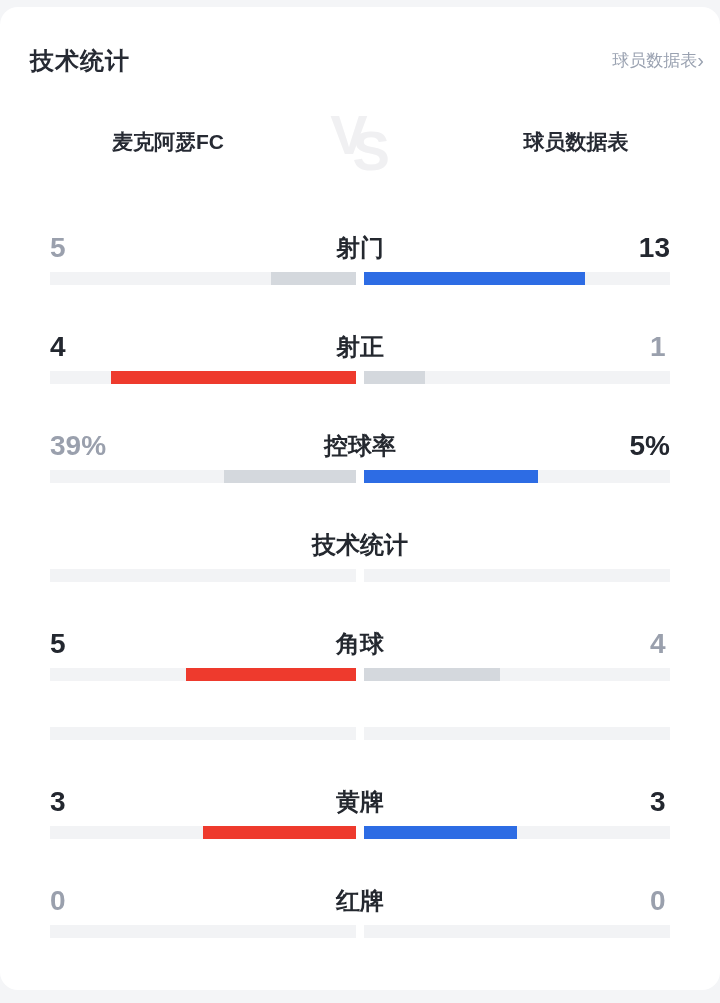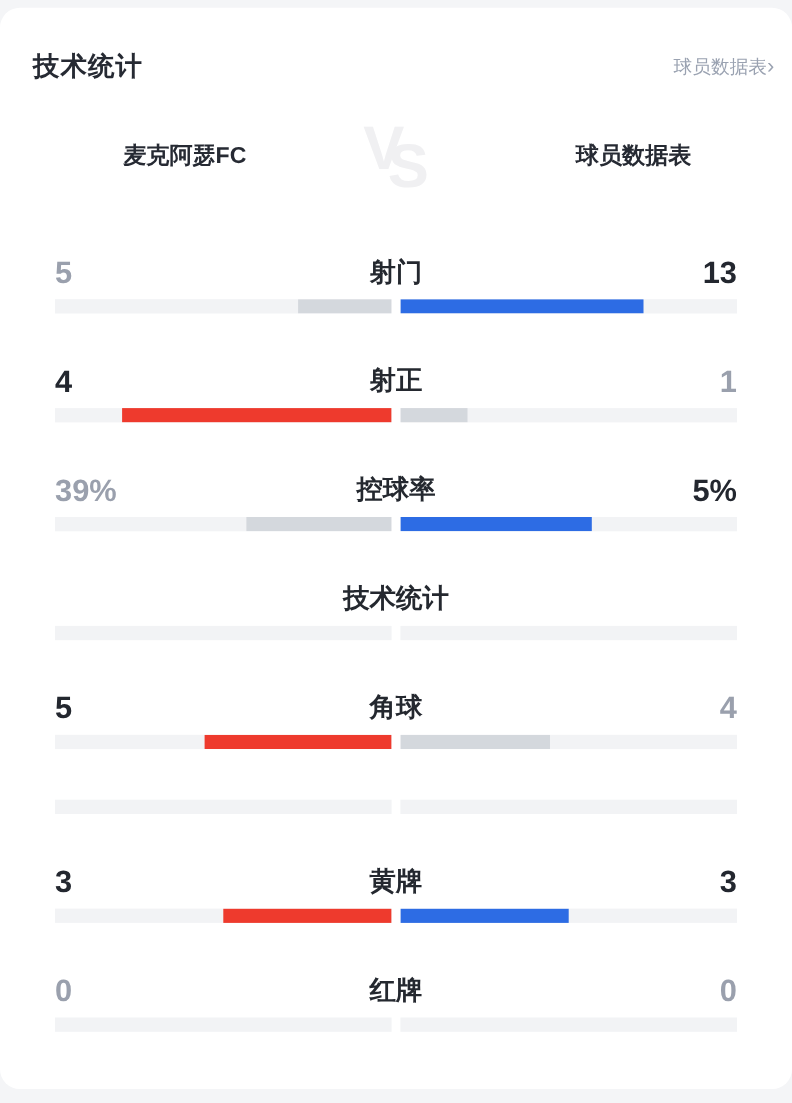--- a/index.html
+++ b/index.html
@@ -23,21 +23,21 @@
   .vs .v{transform:translateY(-7px);}
   .vs .s{margin-left:-15px;transform:translateY(9px);}
   
   .stats{margin-top:75px;padding:0 50px;}
   .stat-row{margin-bottom:46px;}
   .stat-row:last-child{margin-bottom:0;}
   .stat-top{position:relative;display:flex;justify-content:space-between;align-items:baseline;height:32px;}
   .value{font-size:28px;font-weight:bold;line-height:32px;min-width:20px;}
   .value.dark{color:var(--val-dark);}
   .value.gray{color:var(--val-gray);}
-  .value:last-child{text-align:right;}
+  .value:last-child{}
   .stat-label{position:absolute;left:0;right:0;text-align:center;font-size:24px;font-weight:600;color:var(--label);line-height:32px;}
   .bar{display:flex;gap:8px;height:13px;margin-top:8px;}
   .half{flex:1;background:var(--track);position:relative;overflow:hidden;}
   .fill{position:absolute;top:0;bottom:0;width:0;}
   .half.left .fill{right:0;}
   .half.right .fill{left:0;}
   .fill.c-red{background:var(--home);}
   .fill.c-blue{background:var(--away);}
   .fill.c-gray{background:var(--neutral);}
   .fill.c-none{background:transparent;}

